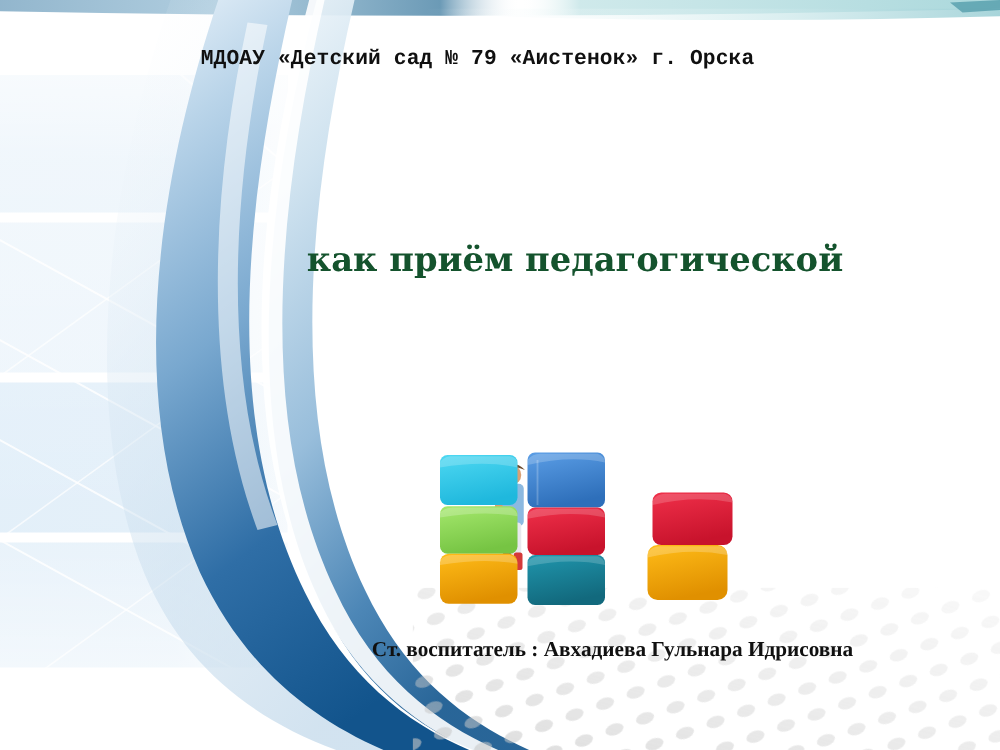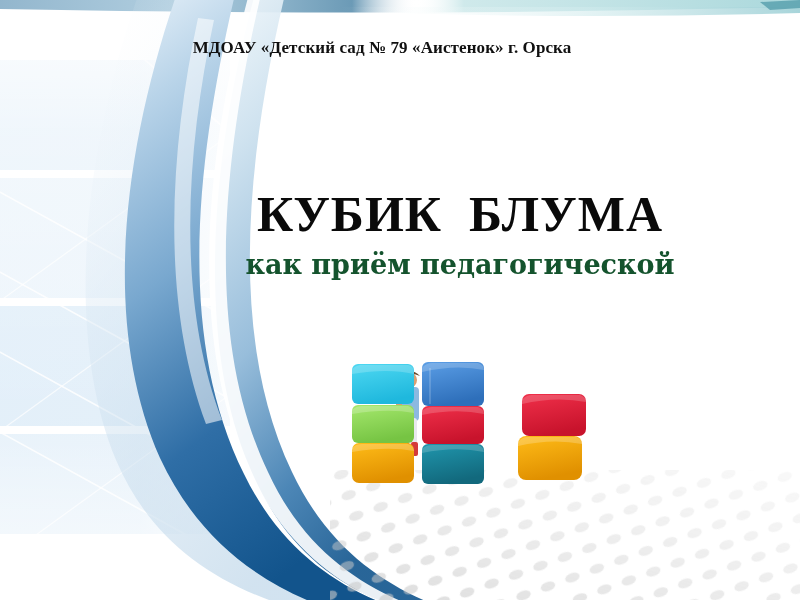--- a/index.html
+++ b/index.html
@@ -49,21 +49,21 @@
     overflow: hidden;
   }
 
   
   .org-line {
     position: absolute;
     left: 0;
     top: 38px;
     width: 764px;
     text-align: center;
-    font-family: Liberation Serif, serif;
+    font-family: Liberation Mono, monospace;
     font-weight: bold;
     font-size: 17px;
     color: #101010;
     letter-spacing: 0.1px;
   }
 
   .title-block {
     position: absolute;
     left: 150px;
     top: 186px;
@@ -263,21 +263,20 @@
       </defs>
       <g opacity="0.62">
         <rect x="-20" y="-20" width="520" height="180" fill="url(#dots)" mask="url(#dotMask)"></rect>
       </g>
     </svg>
   </div>
 
   <div class="org-line">МДОАУ «Детский сад № 79 «Аистенок» г. Орска</div>
 
   <div class="title-block">
-    <div class="title-main">КУБИК  БЛУМА</div>
     <div class="title-sub">как приём педагогической</div>
   </div>
 
   <div class="cubes-photo">
     <svg width="262" height="130" viewBox="0 0 262 130" xmlns="http://www.w3.org/2000/svg">
       <defs>
         <linearGradient id="gCyan" x1="0" y1="0" x2="0.3" y2="1">
           <stop offset="0%" stop-color="#4ed8f2"></stop>
             <stop offset="100%" stop-color="#1fb8dd"></stop>
         </linearGradient>
@@ -345,15 +344,16 @@
         <path d="M184 40 Q188 35 194 35 L242 35 Q248 37 248 42 Q218 36 184 44 Z" fill="#ffffff" opacity="0.18"></path>
       </g>
       <g>
         <rect x="180" y="76" width="64" height="44" rx="8" fill="url(#gOrange)"></rect>
         <path d="M180 82 Q184 77 190 77 L238 77 Q244 79 244 84 Q214 78 180 86 Z" fill="#ffffff" opacity="0.22"></path>
       </g>
     </svg>
   </div>
 
   <div class="author-block">
+    <div>Ст. воспитатель : Авхадиева Гульнара Идрисовна</div>
   </div>
 
 </div>
 
 </body></html>

